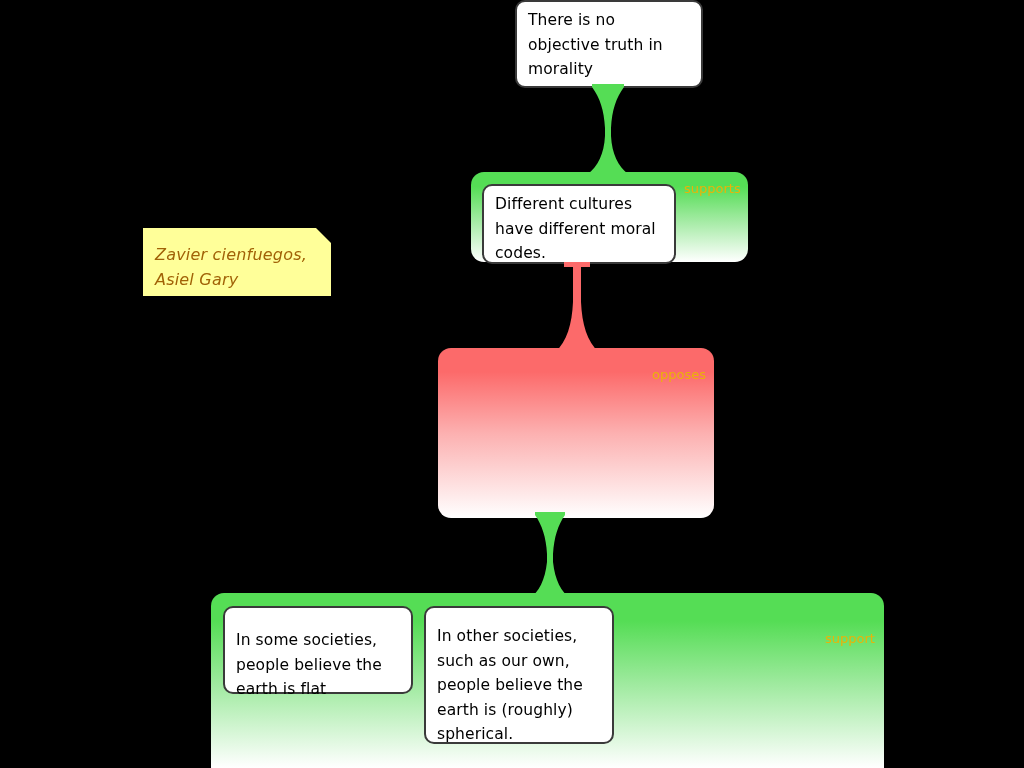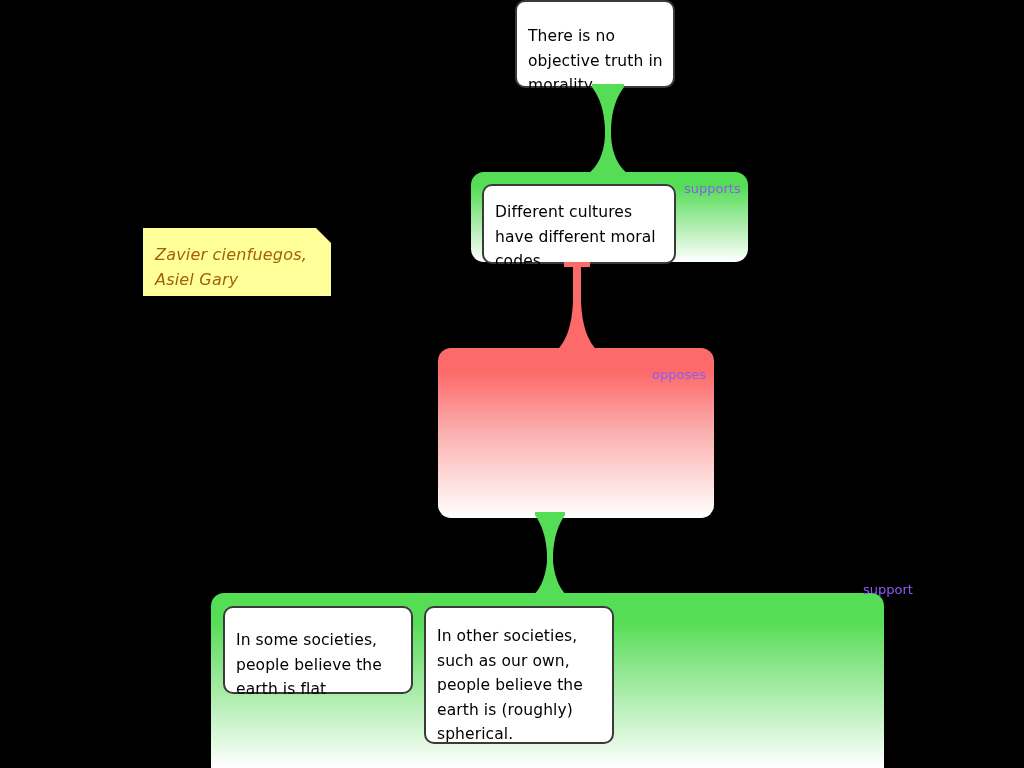--- a/index.html
+++ b/index.html
@@ -48,21 +48,21 @@
   .relation.supports {
     background: linear-gradient(to bottom, #55dd55 0%, #55dd55 16%, #9fea9f 52%, #ffffff 100%);
   }
   .relation.opposes {
     background: linear-gradient(to bottom, #fc6a6a 0%, #fc6a6a 14%, #fcb0b0 50%, #ffffff 100%);
   }
   .relation-label {
     position: absolute;
     font-family: "DejaVu Sans", sans-serif;
     font-size: 13px;
-    color: #8b5cf6;
+    color: #eab308;
     white-space: nowrap;
   }
 
   
   .connector { position: absolute; }
   .connector svg { display: block; }
 
   
   .sticky {
     position: absolute;
@@ -93,53 +93,53 @@
     color: #a16207;
     white-space: pre-line;
     letter-spacing: 0.2px;
   }
 </style>
 </head>
 <body>
 
 <div id="canvas">
 
-  <div class="card" style="left:515px; top:0px; width:160px; height:88px; padding-top:22px;">There is no objective truth in morality</div>
+  <div class="card" style="left:515px; top:0px; width:188px; height:88px; padding-top:6px;">There is no objective truth in morality</div>
 
   <div class="connector" style="left:586px; top:84px; width:44px; height:92px;">
     <svg width="44" height="92" viewBox="0 0 44 92">
       <path d="M6 0 L38 0 L38 3 C30 14 26 26 25 44 L25 52 C26 70 32 82 42 90 L42 92 L2 92 L2 90 C12 82 18 70 19 52 L19 44 C18 26 14 14 6 3 Z" fill="#55dd55"></path>
     </svg>
   </div>
 
   <div class="relation supports" style="left:471px; top:172px; width:277px; height:90px;">
   </div>
   <div class="relation-label" style="left:684px; top:181px;">supports</div>
-  <div class="card" style="left:482px; top:184px; width:194px; height:80px; padding-top:14px;">Different cultures have different moral codes.</div>
+  <div class="card" style="left:482px; top:184px; width:194px; height:80px; padding-top:6px;">Different cultures have different moral codes.</div>
 
   <div class="connector" style="left:553px; top:262px; width:48px; height:92px;">
     <svg width="48" height="92" viewBox="0 0 48 92">
       <rect x="11" y="0" width="26" height="5" fill="#fc6a6a"></rect>
       <path d="M20 5 L28 5 L28 40 C29 62 34 80 46 90 L46 92 L2 92 L2 90 C14 80 19 62 20 40 Z" fill="#fc6a6a"></path>
     </svg>
   </div>
 
   <div class="relation opposes" style="left:438px; top:348px; width:276px; height:170px;">
   </div>
   <div class="relation-label" style="left:652px; top:359px;margin-top:8px;">opposes</div>
 
   <div class="connector" style="left:527px; top:512px; width:46px; height:88px;">
     <svg width="46" height="88" viewBox="0 0 46 88">
       <path d="M8 0 L38 0 L38 3 C31 13 27 25 26 42 L26 50 C28 68 34 80 44 87 L44 88 L2 88 L2 87 C12 80 18 68 20 50 L20 42 C19 25 15 13 8 3 Z" fill="#55dd55"></path>
     </svg>
   </div>
 
   <div class="relation supports" style="left:211px; top:593px; width:673px; height:175px; border-bottom-left-radius:0; border-bottom-right-radius:0;">
   </div>
-  <div class="relation-label" style="left:825px; top:582px;margin-left:38px;">support</div>
+  <div class="relation-label" style="left:825px; top:631px;">support</div>
 
   <div class="card" style="left:223px; top:606px; width:190px; height:88px; padding-top:20px;">In some societies, people believe the earth is flat</div>
 
   <div class="card" style="left:424px; top:606px; width:190px; height:138px; padding-top:16px;">In other societies, such as our own, people believe the earth is (roughly) spherical.</div>
 
 
   <div class="sticky" style="left:143px; top:228px; width:188px; height:68px;">
     <div class="sticky-body"></div>
     <div class="sticky-fold-shadow"></div>
 

